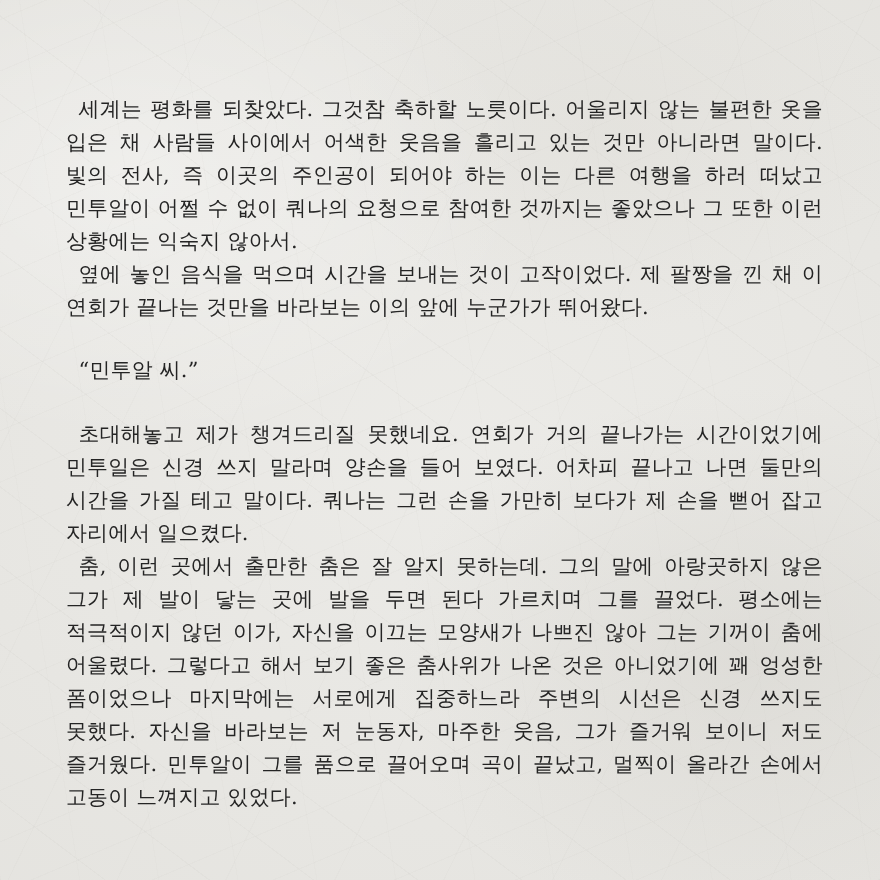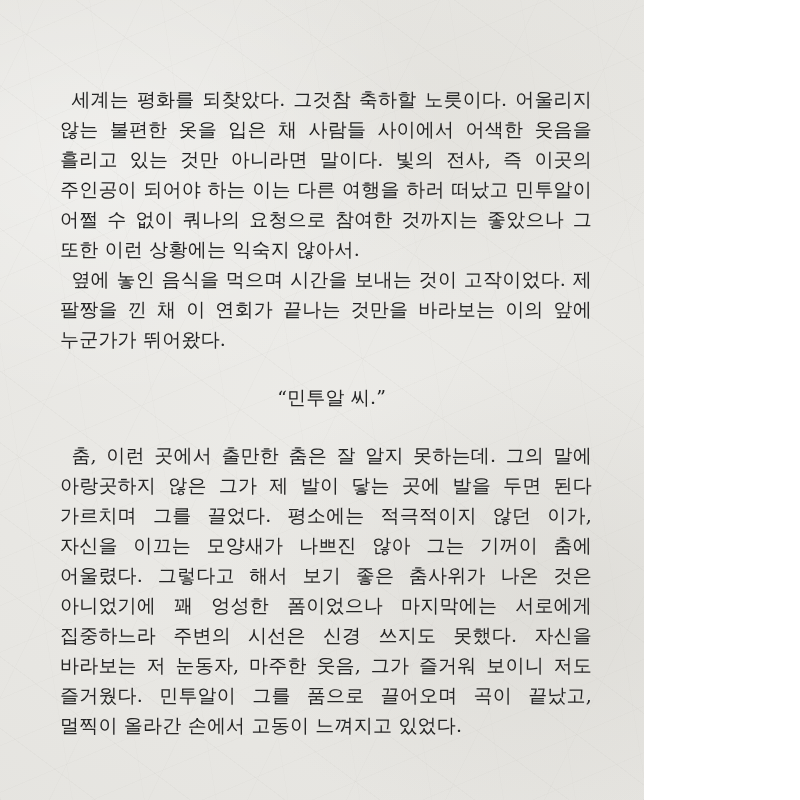--- a/index.html
+++ b/index.html
@@ -1,21 +1,21 @@
 <!DOCTYPE html>
 <html><head>
 <meta charset="utf-8">
 <style>
   html, body {
     margin: 0;
     padding: 0;
   }
   .page {
     position: relative;
-    width: 644px;
+    width: 800px;
     height: 800px;
     box-sizing: border-box;
     background-color: #e9e8e4;
     background-image:
       radial-gradient(ellipse 600px 400px at 15% 20%, rgba(255,255,255,0.35), rgba(255,255,255,0) 60%),
       radial-gradient(ellipse 500px 380px at 85% 75%, rgba(210,208,202,0.45), rgba(210,208,202,0) 65%),
       radial-gradient(ellipse 420px 300px at 70% 15%, rgba(222,220,214,0.4), rgba(222,220,214,0) 60%),
       radial-gradient(ellipse 900px 700px at 50% 50%, rgba(255,255,255,0.12), rgba(205,203,197,0.22) 95%);
     overflow: hidden;
     font-family: "DejaVu Serif", "Liberation Serif", serif;
@@ -43,27 +43,28 @@
     word-break: keep-all;
     letter-spacing: 0.2px;
   }
   .text-block p {
     margin: 0;
     text-indent: 0.6em;
   }
   .text-block p.dialogue {
     margin-top: 28px;
     margin-bottom: 28px;
-    text-align: center;
+    text-align: left;
   }
 </style>
 </head>
 <body>
 
 <div class="page">
   <div class="fiber"></div>
   <div class="text-block">
     <p class="narration">세계는 평화를 되찾았다. 그것참 축하할 노릇이다. 어울리지 않는 불편한 옷을 입은 채 사람들 사이에서 어색한 웃음을 흘리고 있는 것만 아니라면 말이다. 빛의 전사, 즉 이곳의 주인공이 되어야 하는 이는 다른 여행을 하러 떠났고 민투알이 어쩔 수 없이 쿼나의 요청으로 참여한 것까지는 좋았으나 그 또한 이런 상황에는 익숙지 않아서.</p>
     <p class="narration">옆에 놓인 음식을 먹으며 시간을 보내는 것이 고작이었다. 제 팔짱을 낀 채 이 연회가 끝나는 것만을 바라보는 이의 앞에 누군가가 뛰어왔다.</p>
     <p class="dialogue">“민투알 씨.”</p>
+    <p class="narration">초대해놓고 제가 챙겨드리질 못했네요. 연회가 거의 끝나가는 시간이었기에 민투일은 신경 쓰지 말라며 양손을 들어 보였다. 어차피 끝나고 나면 둘만의 시간을 가질 테고 말이다. 쿼나는 그런 손을 가만히 보다가 제 손을 뻗어 잡고 자리에서 일으켰다.</p>
     <p class="narration">춤, 이런 곳에서 출만한 춤은 잘 알지 못하는데. 그의 말에 아랑곳하지 않은 그가 제 발이 닿는 곳에 발을 두면 된다 가르치며 그를 끌었다. 평소에는 적극적이지 않던 이가, 자신을 이끄는 모양새가 나쁘진 않아 그는 기꺼이 춤에 어울렸다. 그렇다고 해서 보기 좋은 춤사위가 나온 것은 아니었기에 꽤 엉성한 폼이었으나 마지막에는 서로에게 집중하느라 주변의 시선은 신경 쓰지도 못했다. 자신을 바라보는 저 눈동자, 마주한 웃음, 그가 즐거워 보이니 저도 즐거웠다. 민투알이 그를 품으로 끌어오며 곡이 끝났고, 멀찍이 올라간 손에서 고동이 느껴지고 있었다.</p>
   </div>
 </div>
 
 </body></html>

